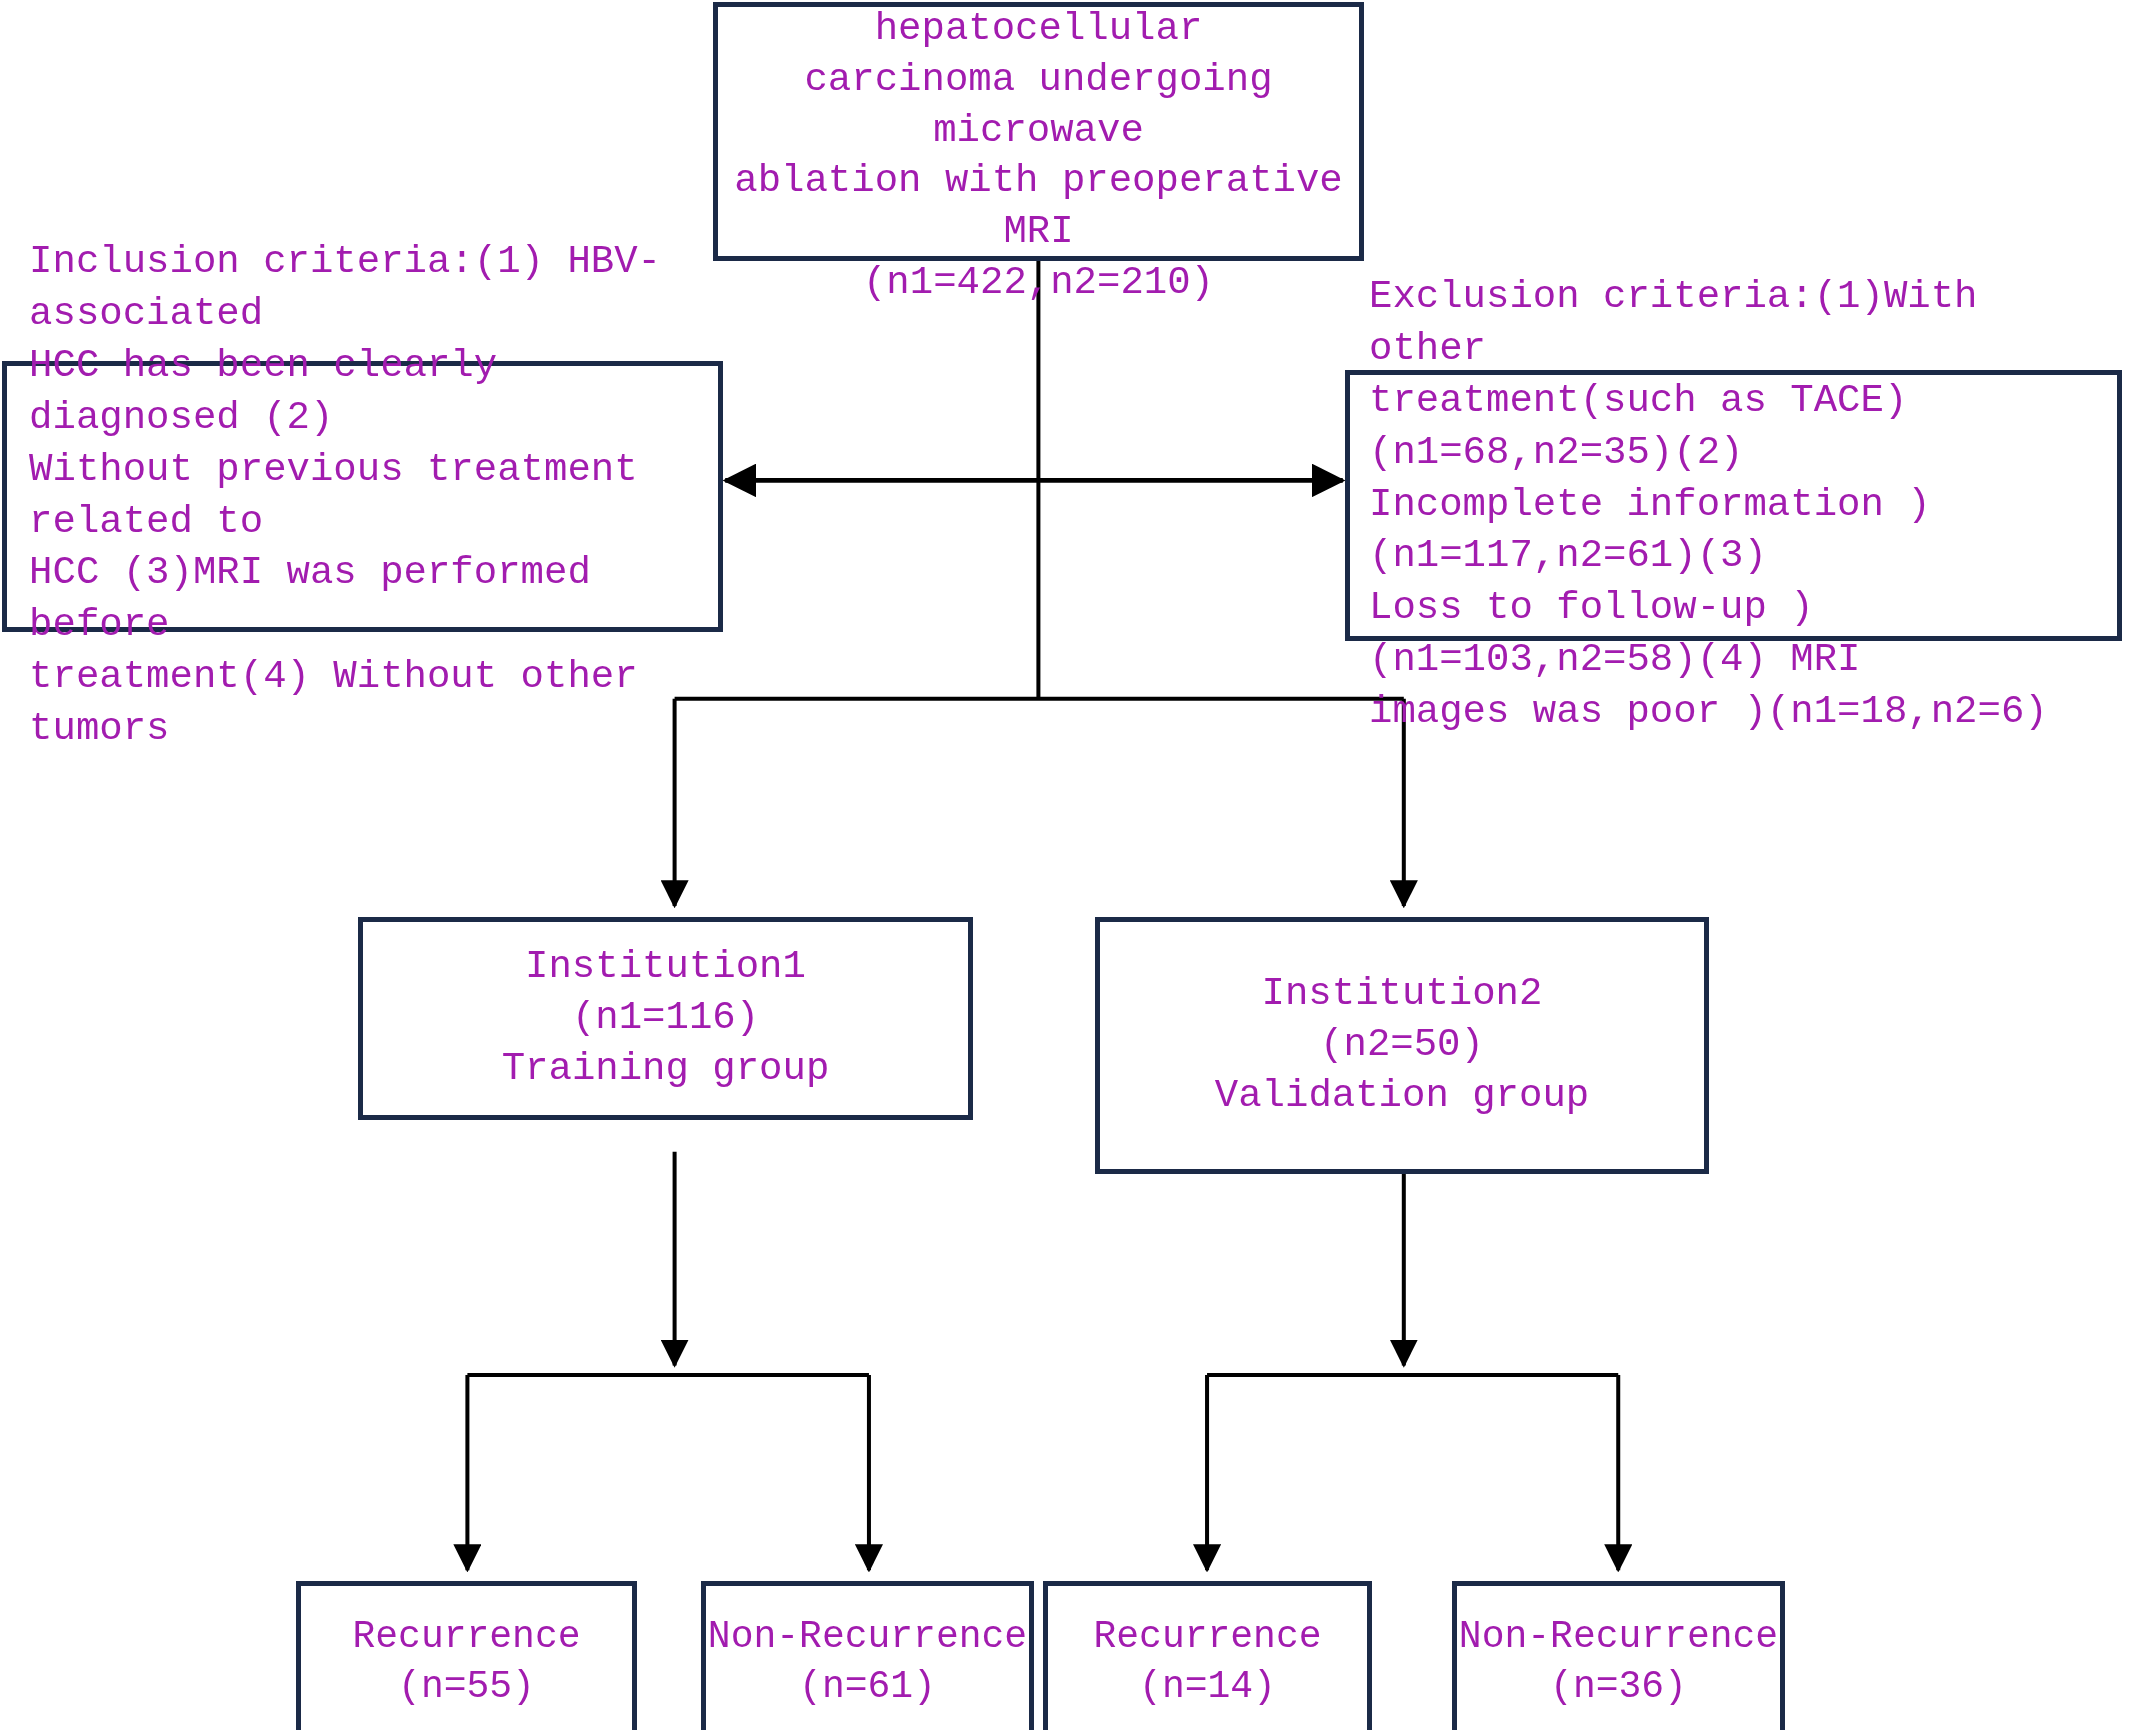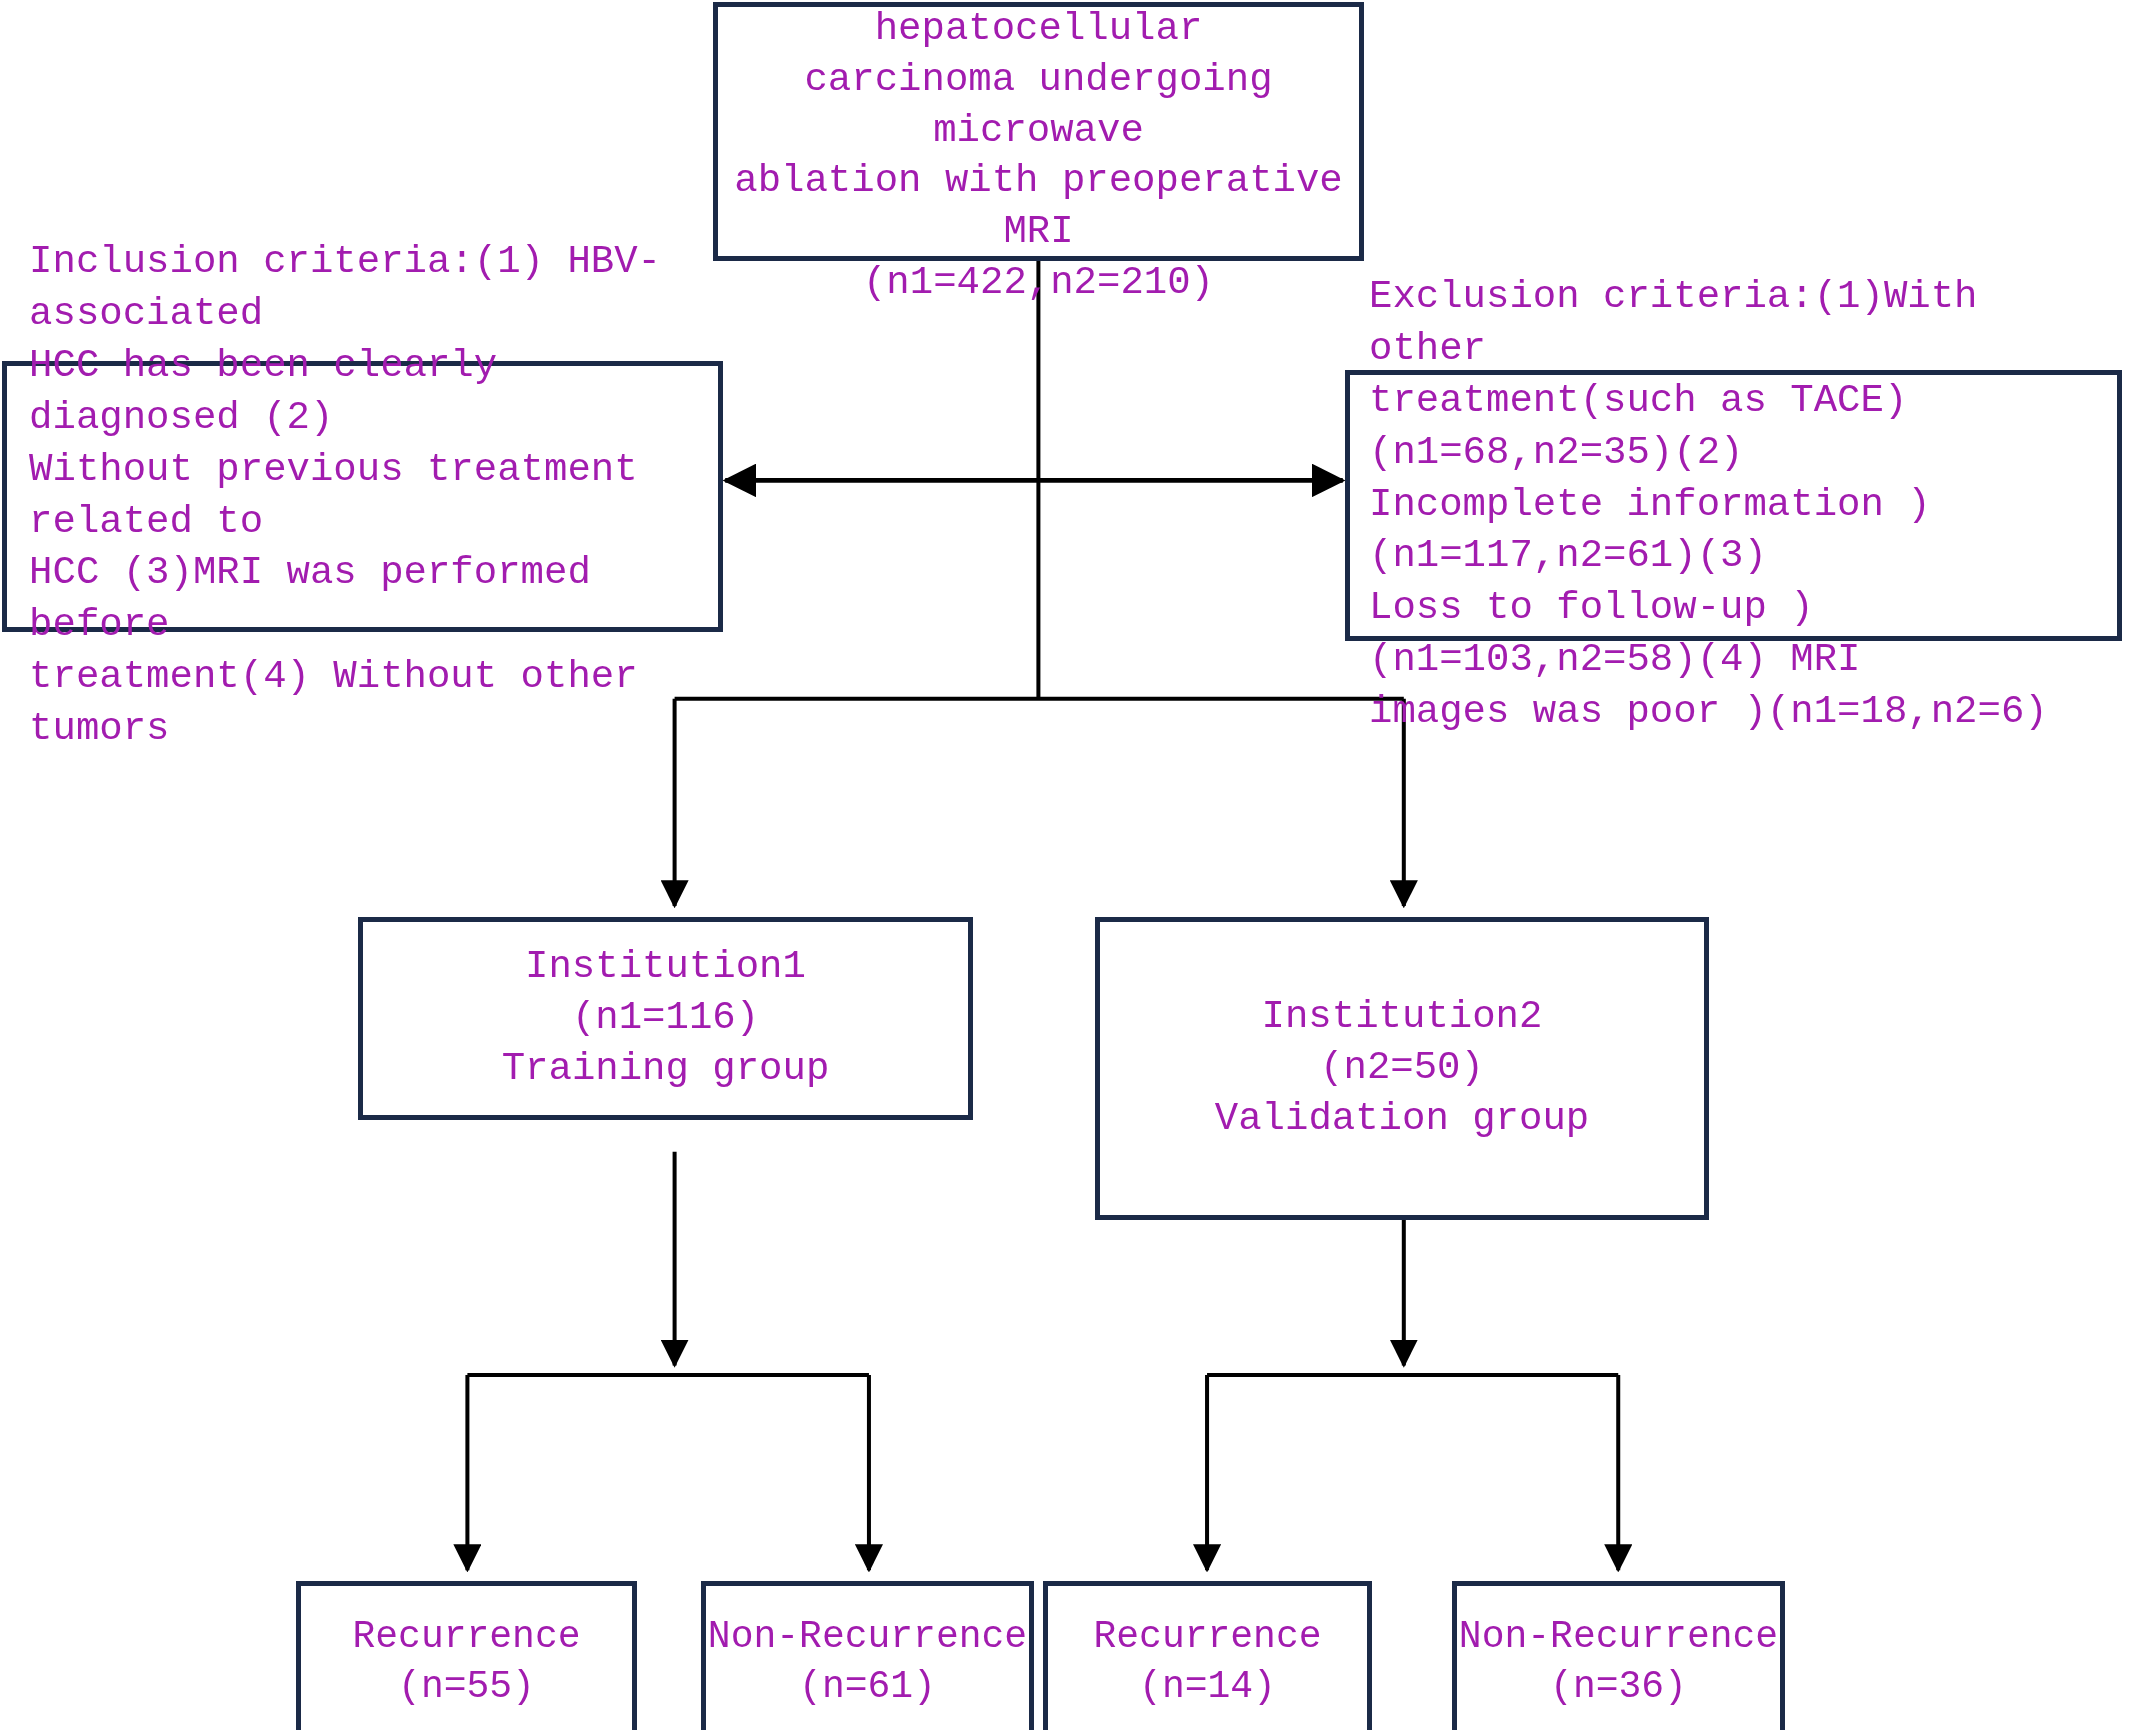--- a/index.html
+++ b/index.html
@@ -61,21 +61,21 @@
     text-align: left;
     justify-content: flex-start;
     padding: 14px 19px;
     line-height: 1.33;
   }
   #node-inst1 {
     left: 358px;  top: 917px; width: 615px;  height: 203px;
     font-size: 39px;
   }
   #node-inst2 {
-    left: 1095px; top: 917px; width: 614px;  height: 303px;
+    left: 1095px; top: 917px; width: 614px;  height: 257px;
     font-size: 39px;
   }
   #node-out1 {
     left: 296px;  top: 1581px; width: 341px;  height: 161px;
     font-size: 38px;
   }
   #node-out2 {
     left: 701px;  top: 1581px; width: 333px;  height: 161px;
     font-size: 38px;
   }

